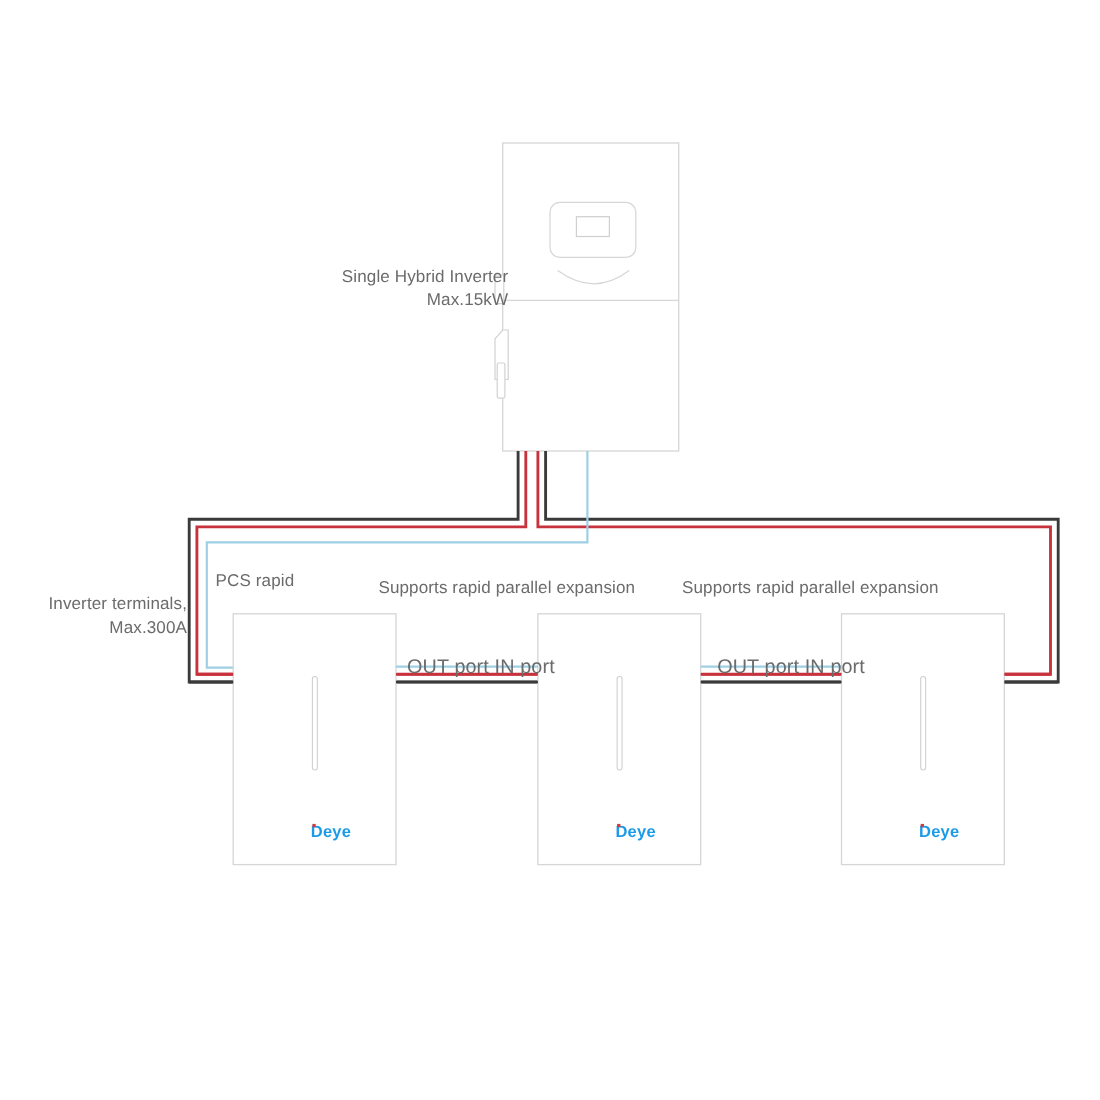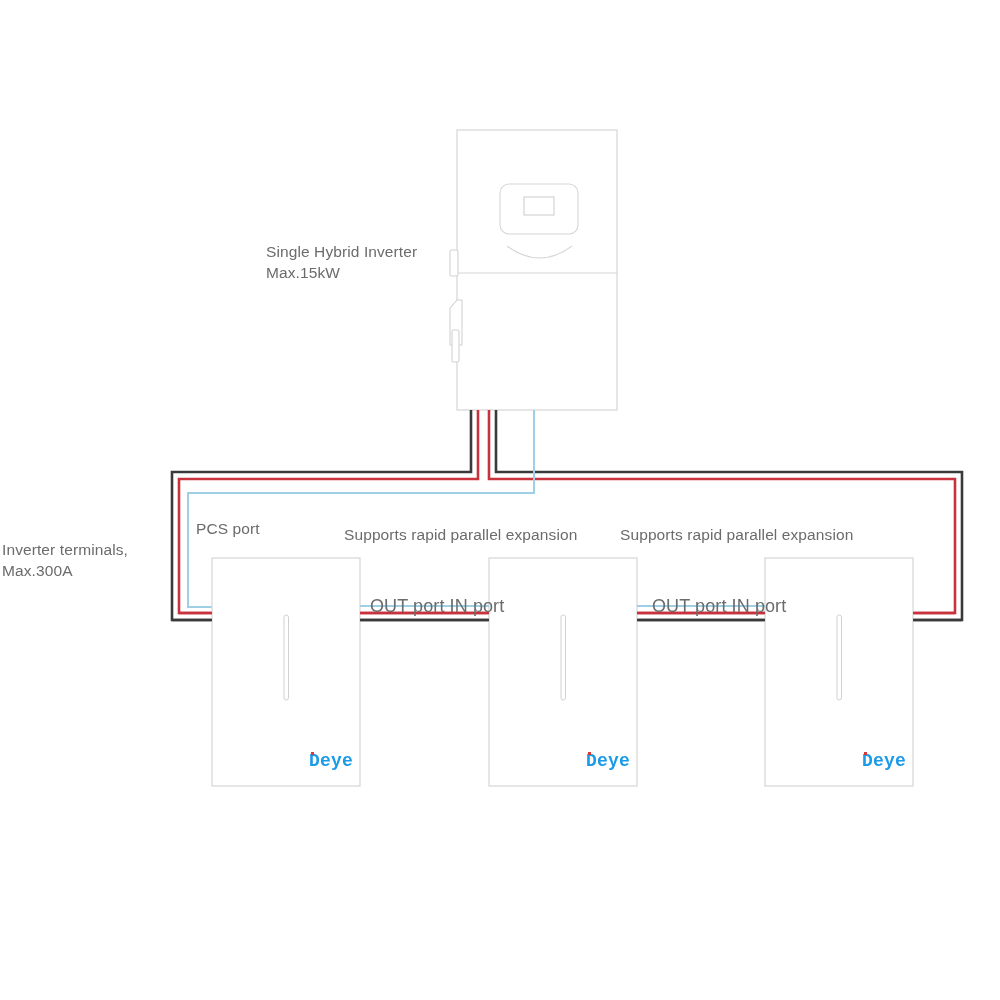--- a/index.html
+++ b/index.html
@@ -25,32 +25,31 @@
     height: 1000px;
   }
   .lbl {
     position: absolute;
     color: #6b6b6b;
     font-size: 15.5px;
     line-height: 1.38;
     white-space: pre;
     letter-spacing: 0.1px;
   }
-  .lbl.c { text-align: left; }
+  .lbl.c { text-align: right; }
   .lbl.small {
     font-size: 18px;
   }
   .logo {
     position: absolute;
-    font-size: 18px;
+    font-size: 15px;
     font-weight: bold;
     letter-spacing: 0.2px;
     color: #1b9ae8;
     white-space: pre;
-    font-family: Liberation Mono, monospace;
   }
   .logo .dot {
     position: absolute;
     left: 1.5px;
     top: 1px;
     width: 3px;
     height: 3px;
     background: #d83a3a;
   }
   .logo .wrap { position: relative; display: inline-block; }
@@ -125,21 +124,21 @@
 
   </svg>
 
   <div class="lbl c" style="left:266px; top:241px; width:196px;">Single Hybrid Inverter
 Max.15kW</div>
 
 
   <div class="lbl c" style="left:2px; top:539px; width:168px;">Inverter terminals,
 Max.300A</div>
 
-  <div class="lbl" style="left:196px; top:518px;">PCS port</div>
+  <div class="lbl" style="left:196px; top:518px;">PCS rapid</div>
 
   <div class="lbl" style="left:344px; top:524px;">Supports rapid parallel expansion</div>
 
   <div class="lbl" style="left:620px; top:524px;">Supports rapid parallel expansion</div>
 
   <div class="lbl small" style="left:370px; top:594px;">OUT port IN port</div>
 
   <div class="lbl small" style="left:652px; top:594px;">OUT port IN port</div>
 
   <div class="logo" style="left:265px; top:731px;">

